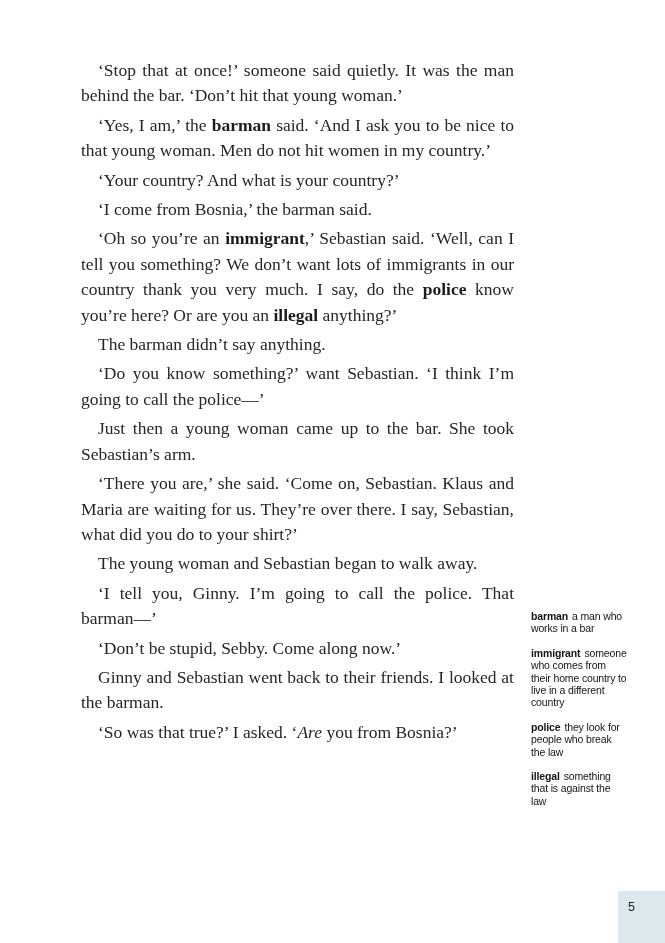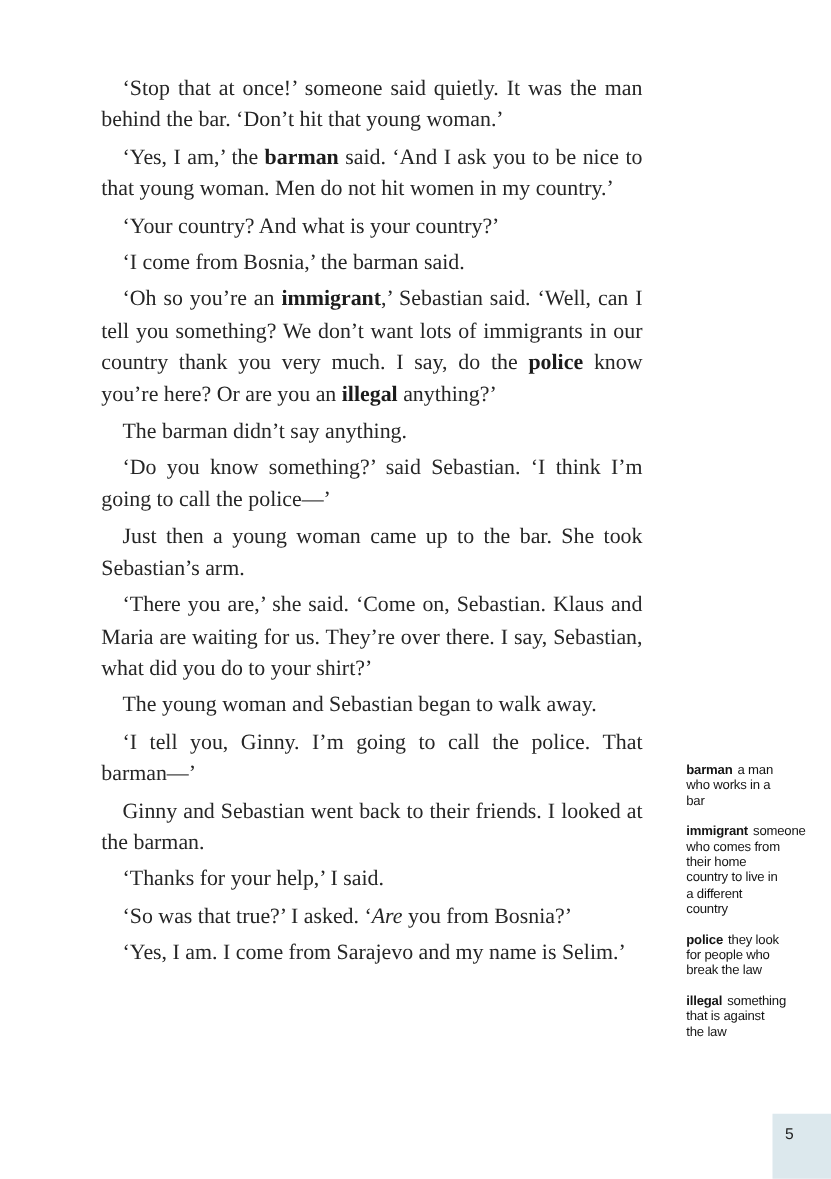--- a/index.html
+++ b/index.html
@@ -44,21 +44,20 @@
     top: 610px;
     width: 96px;
     font-family: "Liberation Sans", "DejaVu Sans", sans-serif;
     font-size: 10.5px;
     line-height: 12.4px;
     letter-spacing: -0.15px;
     color: #141414;
   }
   .gloss-entry {
     margin-bottom: 12px;
-    margin-left: 18px;
   }
   .gloss-term {
     font-weight: 700;
     padding-right: 4px;
   }
   .page-num-box {
     position: absolute;
     left: 618px;
     top: 891px;
     width: 47px;
@@ -77,29 +76,28 @@
 
 <div class="book-page">
 
   <div class="main-text">
     <p><span>‘Stop that at once!’ someone said quietly. It was the man behind the bar. ‘Don’t hit that young woman.’</span></p>
     <p><span>‘Yes, I am,’ the </span><b>barman</b><span> said. ‘And I ask you to be nice to that young woman. Men do not hit women in my country.’</span></p>
     <p><span>‘Your country? And what is your country?’</span></p>
     <p><span>‘I come from Bosnia,’ the barman said.</span></p>
     <p><span>‘Oh so you’re an </span><b>immigrant</b><span>,’ Sebastian said. ‘Well, can I tell you something? We don’t want lots of immigrants in our country thank you very much. I say, do the </span><b>police</b><span> know you’re here? Or are you an </span><b>illegal</b><span> anything?’</span></p>
     <p><span>The barman didn’t say anything.</span></p>
-    <p><span>‘Do you know something?’ said Sebastian. ‘I think I’m going to call the police—’</span></p>
+    <p><span>‘Do you know something?’ want Sebastian. ‘I think I’m going to call the police—’</span></p>
     <p><span>Just then a young woman came up to the bar. She took Sebastian’s arm.</span></p>
     <p><span>‘There you are,’ she said. ‘Come on, Sebastian. Klaus and Maria are waiting for us. They’re over there. I say, Sebastian, what did you do to your shirt?’</span></p>
     <p><span>The young woman and Sebastian began to walk away.</span></p>
     <p><span>‘I tell you, Ginny. I’m going to call the police. That barman—’</span></p>
+    <p><span>‘Don’t be stupid, Sebby. Come along now.’</span></p>
     <p><span>Ginny and Sebastian went back to their friends. I looked at the barman.</span></p>
-    <p><span>‘Thanks for your help,’ I said.</span></p>
     <p><span>‘So was that true?’ I asked. ‘</span><i>Are</i><span> you from Bosnia?’</span></p>
-    <p><span>‘Yes, I am. I come from Sarajevo and my name is Selim.’</span></p>
   </div>
 
   <div class="glossary">
     <div class="gloss-entry"><span class="gloss-term">barman</span><span>a man who works in a bar</span></div>
     <div class="gloss-entry"><span class="gloss-term">immigrant</span><span>someone who comes from their home country to live in a different country</span></div>
     <div class="gloss-entry"><span class="gloss-term">police</span><span>they look for people who break the law</span></div>
     <div class="gloss-entry"><span class="gloss-term">illegal</span><span>something that is against the law</span></div>
   </div>
 
   <div class="page-num-box">

